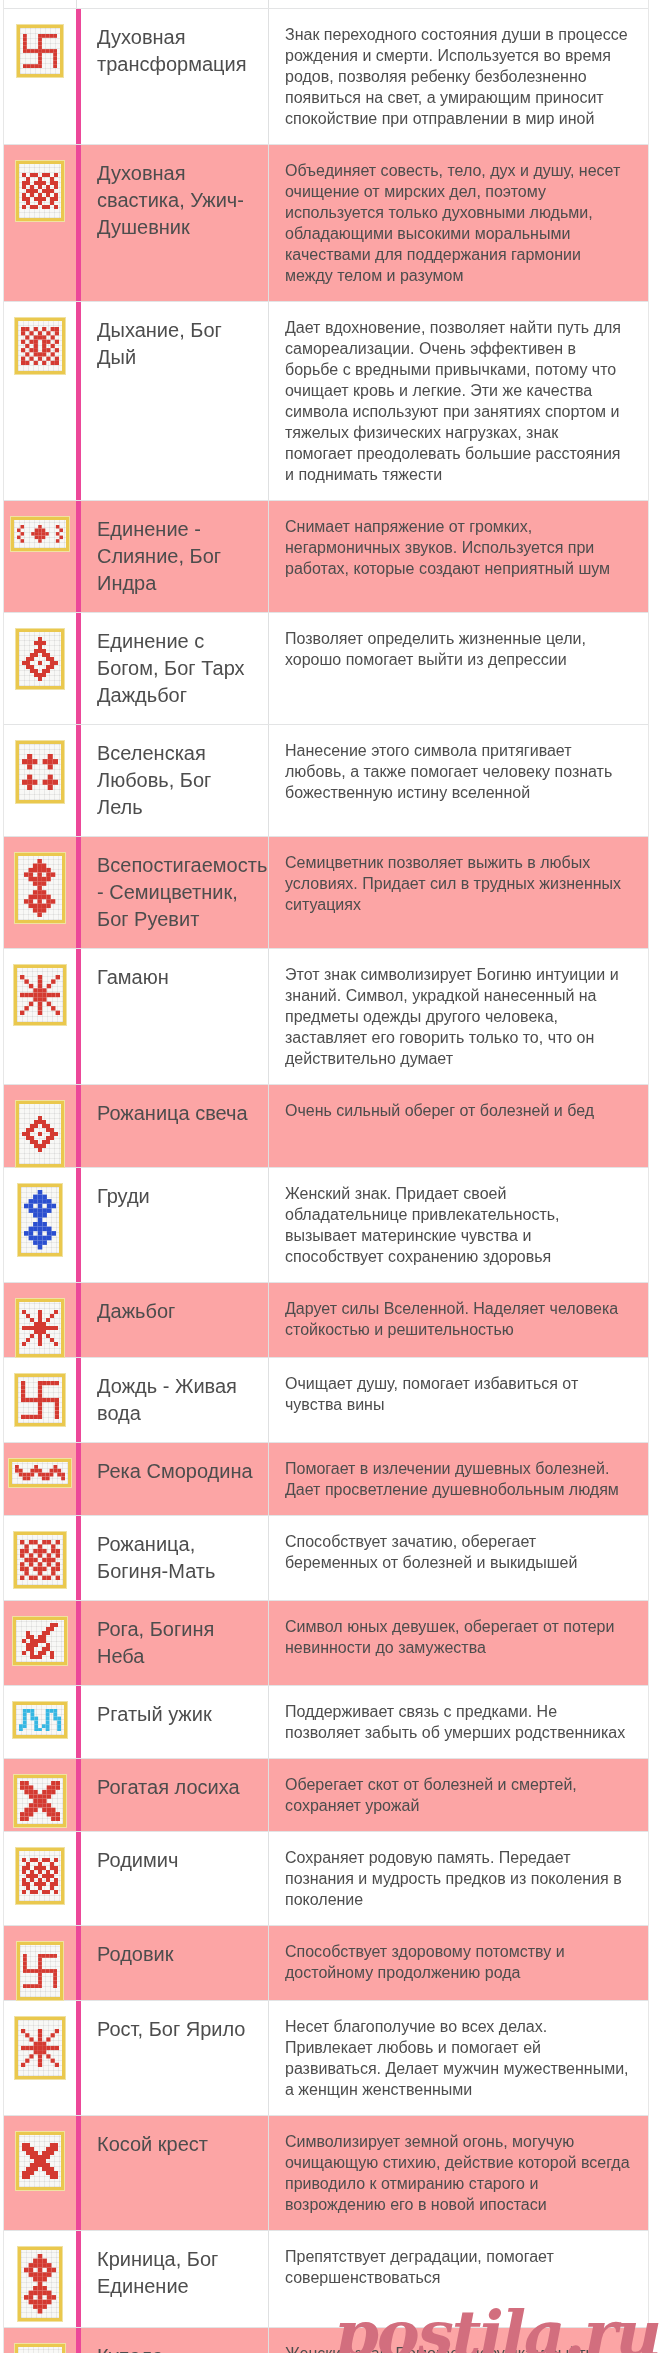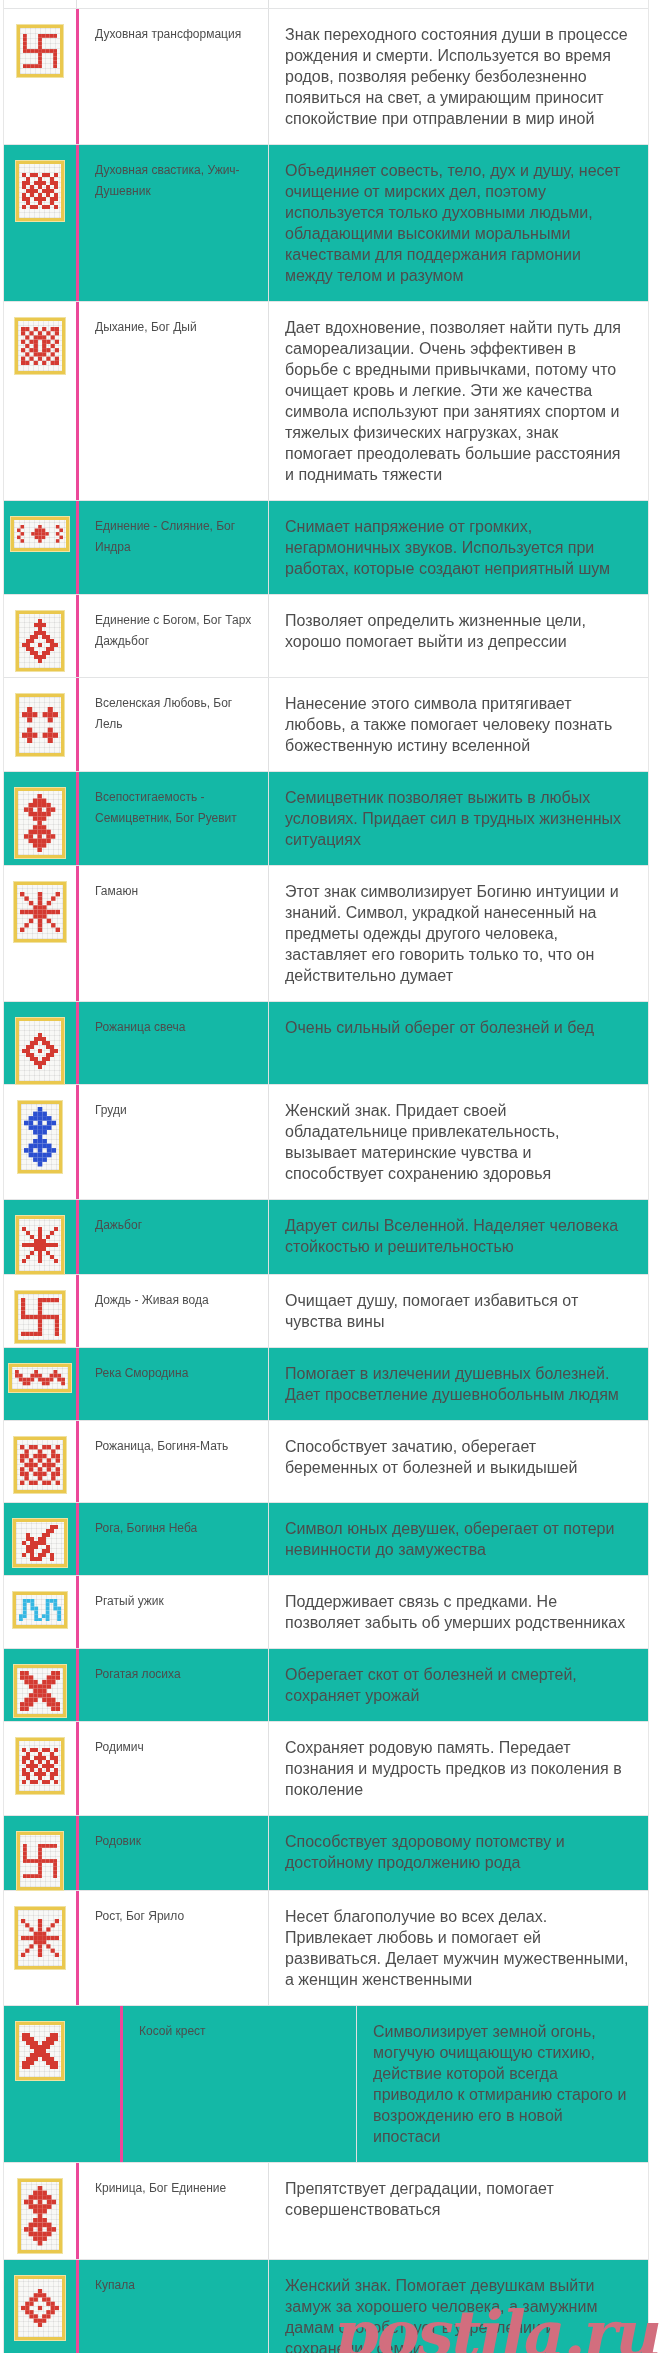--- a/index.html
+++ b/index.html
@@ -10,26 +10,26 @@
   .sym-table{
     position:absolute;left:3px;top:0;width:646px;
     border-left:1px solid #e7e7e7;border-right:1px solid #e7e7e7;
     box-sizing:border-box;
   }
   .top-strip{height:8px;position:relative;background:#fff;}
   .top-strip .vstub{position:absolute;top:0;bottom:0;width:1px;background:#dfe0e1;}
   .top-strip .vstub.v1{left:72px;}
   .top-strip .vstub.v2{left:264px;}
   .row{display:flex;border-top:1px solid #e3e4e5;box-sizing:border-box;background:#fff;}
-  .row.gray{background:#14b8a6;}
+  .row.gray{background:#fca5a5;}
   .cell{box-sizing:border-box;}
   .cell-icon{width:72px;display:flex;justify-content:center;align-items:flex-start;padding-top:16px;flex:none;}
   .cell-name{
-    width:192px;flex:none;border-left:3px solid #ec4899;
-    padding:15px 12px 15px 16px;font-size:12px;line-height:21px;color:#4d4d4d;
+    width:192px;flex:none;border-left:5px solid #ec4899;
+    padding:15px 12px 15px 16px;font-size:20px;line-height:27px;color:#4d4d4d;
   }
   .cell-desc{
     flex:1;border-left:1px solid #dfe0e1;
     padding:15px 18px 15px 16px;font-size:16px;line-height:21px;color:#4d4d4d;
   }
   .icon{
     display:flex;align-items:center;justify-content:center;flex:none;
     border:3px solid #eac84e;box-shadow:0 0 0 1px #f0e2a2;
     background-color:#f8f8f6;
     background-image:
@@ -986,21 +986,21 @@
               <rect x="0.0" y="33.8" width="4.2" height="4.2" fill="#d43a31"></rect>
               <rect x="16.9" y="33.8" width="4.2" height="4.2" fill="#d43a31"></rect>
               <rect x="33.8" y="33.8" width="4.2" height="4.2" fill="#d43a31"></rect>
             </svg>
           </span>
     </div>
     <div class="cell cell-name">Рост, Бог Ярило</div>
     <div class="cell cell-desc">Несет благополучие во всех делах. Привлекает любовь и помогает ей развиваться. Делает мужчин мужественными, а женщин женственными</div>
   </div>
 
-  <div class="row gray" style="min-height: 105px; gap: 44px;">
+  <div class="row gray" style="min-height: 105px;">
     <div class="cell cell-icon">
       <span class="icon" style="width: 48px; height: 58px;">
             <svg width="36.0" height="36.0" viewBox="0 0 36.0 36.0">
               <rect x="0.0" y="0.0" width="4.0" height="4.0" fill="#d43a31"></rect>
               <rect x="4.0" y="0.0" width="4.0" height="4.0" fill="#d43a31"></rect>
               <rect x="28.0" y="0.0" width="4.0" height="4.0" fill="#d43a31"></rect>
               <rect x="32.0" y="0.0" width="4.0" height="4.0" fill="#d43a31"></rect>
               <rect x="0.0" y="4.0" width="4.0" height="4.0" fill="#d43a31"></rect>
               <rect x="4.0" y="4.0" width="4.0" height="4.0" fill="#d43a31"></rect>
               <rect x="8.0" y="4.0" width="4.0" height="4.0" fill="#d43a31"></rect>

